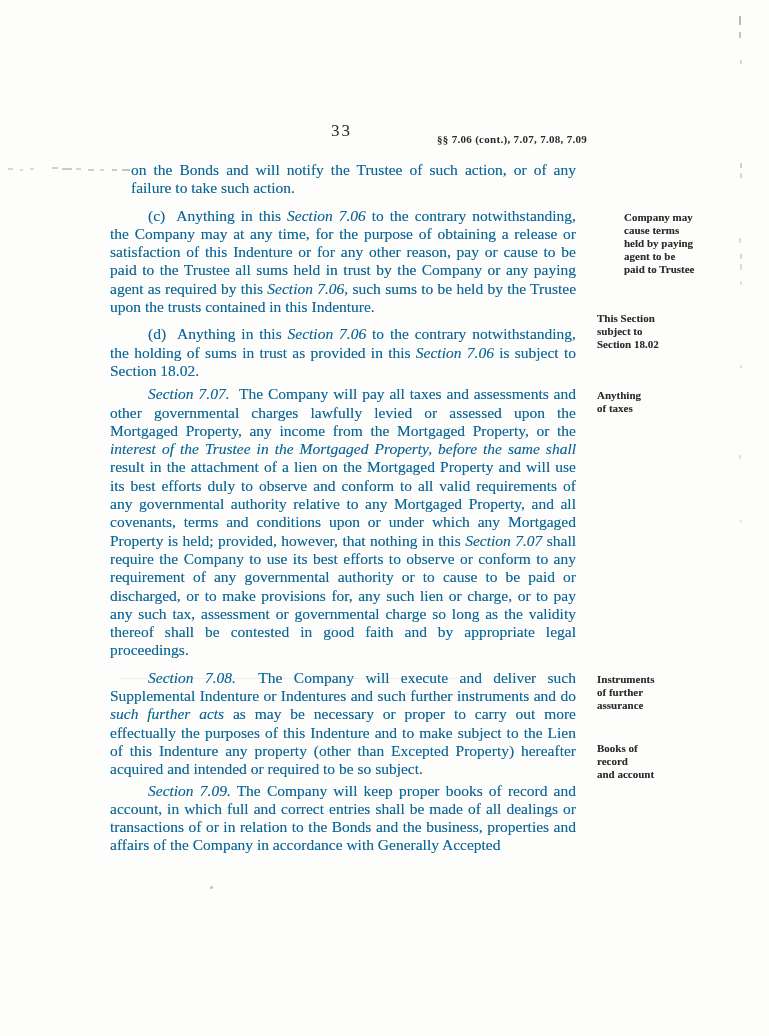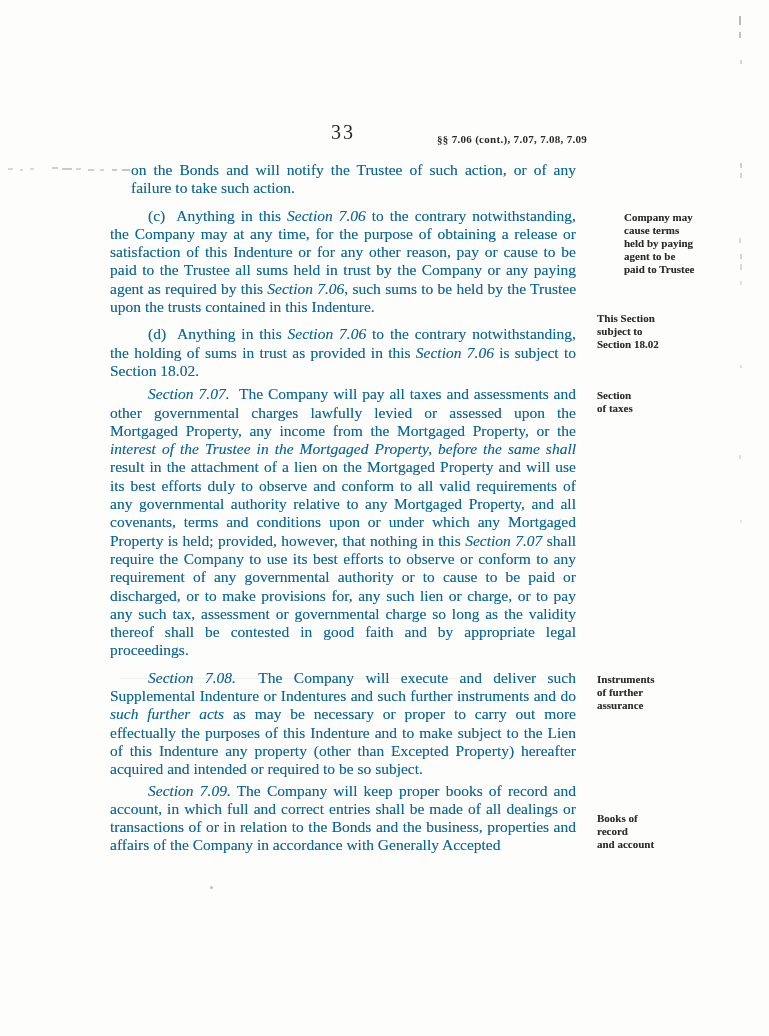--- a/index.html
+++ b/index.html
@@ -6,21 +6,21 @@
   .page{
     position:relative;
     width:769px;height:1036px;
     background:#fdfdfc;
     overflow:hidden;
     font-family:"Liberation Serif","DejaVu Serif",serif;
     color:#242224;
   }
   .page-number{
     position:absolute;left:331px;top:121px;
-    font-size:20px;letter-spacing:2px;color:#2b2a2a;
+    font-size:17px;letter-spacing:2px;color:#2b2a2a;
   }
   .running-head{
     position:absolute;left:437px;top:133px;
     font-size:11px;font-weight:bold;letter-spacing:.3px;color:#2b2a2a;
   }
   .text-column{
     position:absolute;left:110px;top:161px;width:466px;
   }
   .para{
     margin:9px 0 0 0;
@@ -94,26 +94,26 @@
       <div data-name="margin-note-line">held by paying</div>
       <div data-name="margin-note-line">agent to be</div>
       <div data-name="margin-note-line">paid to Trustee</div>
     </div>
     <div class="margin-note" data-name="margin-note-section-18-02" style="top: 312px;">
       <div data-name="margin-note-line">This Section</div>
       <div data-name="margin-note-line">subject to</div>
       <div data-name="margin-note-line">Section 18.02</div>
     </div>
     <div class="margin-note" data-name="margin-note-payment-of-taxes" style="top: 389px;">
-      <div data-name="margin-note-line">Section</div>
+      <div data-name="margin-note-line">Anything</div>
       <div data-name="margin-note-line">of taxes</div>
     </div>
     <div class="margin-note" data-name="margin-note-further-assurance" style="top: 673px;">
       <div data-name="margin-note-line">Instruments</div>
       <div data-name="margin-note-line">of further</div>
       <div data-name="margin-note-line">assurance</div>
     </div>
-    <div class="margin-note" data-name="margin-note-books-of-record" style="top: 812px;">
+    <div class="margin-note" data-name="margin-note-books-of-record" style="top: 742px;">
       <div data-name="margin-note-line">Books of</div>
       <div data-name="margin-note-line">record</div>
       <div data-name="margin-note-line">and account</div>
     </div>
   </div>
 
 </body></html>

